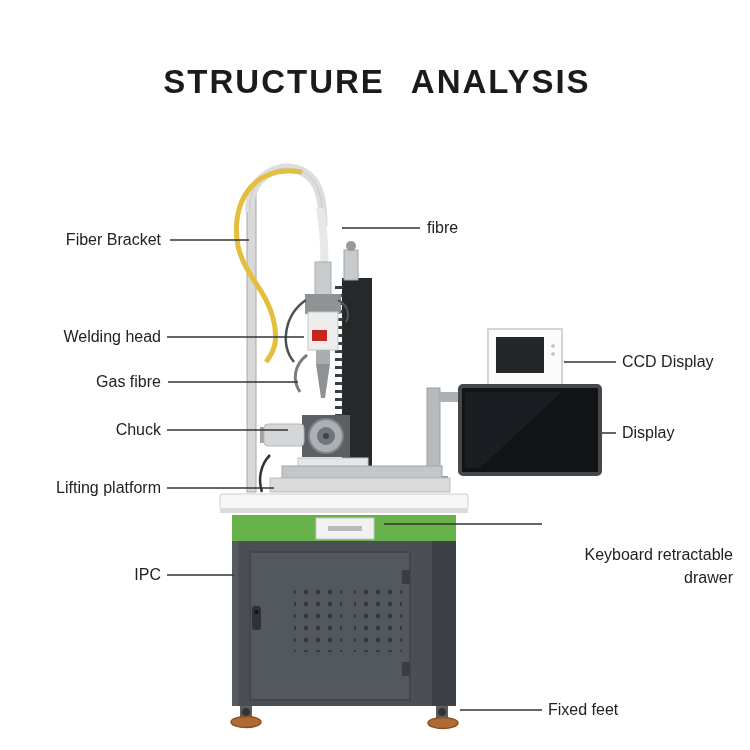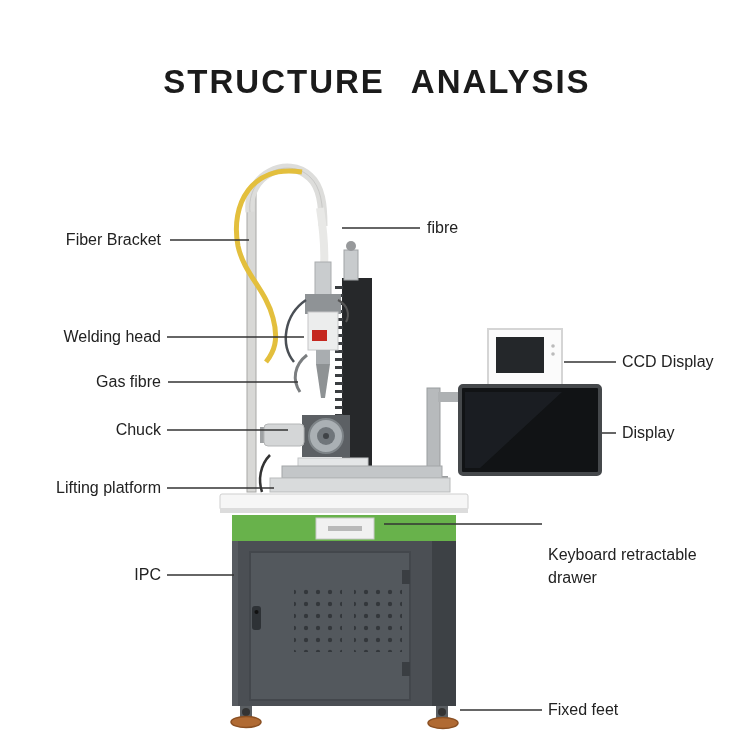--- a/index.html
+++ b/index.html
@@ -34,21 +34,21 @@
     left: 0;
   }
   .label {
     position: absolute;
     font-size: 16px;
     color: #222222;
     line-height: 21px;
     white-space: nowrap;
   }
   .label.left { text-align: right; }
-  .label.right { text-align: left; }
+  .label.right { text-align: right; }
   .label.wrap {
     white-space: normal;
     width: 185px;
   }
 </style>
 </head>
 <body>
 
 <div class="canvas">
 

